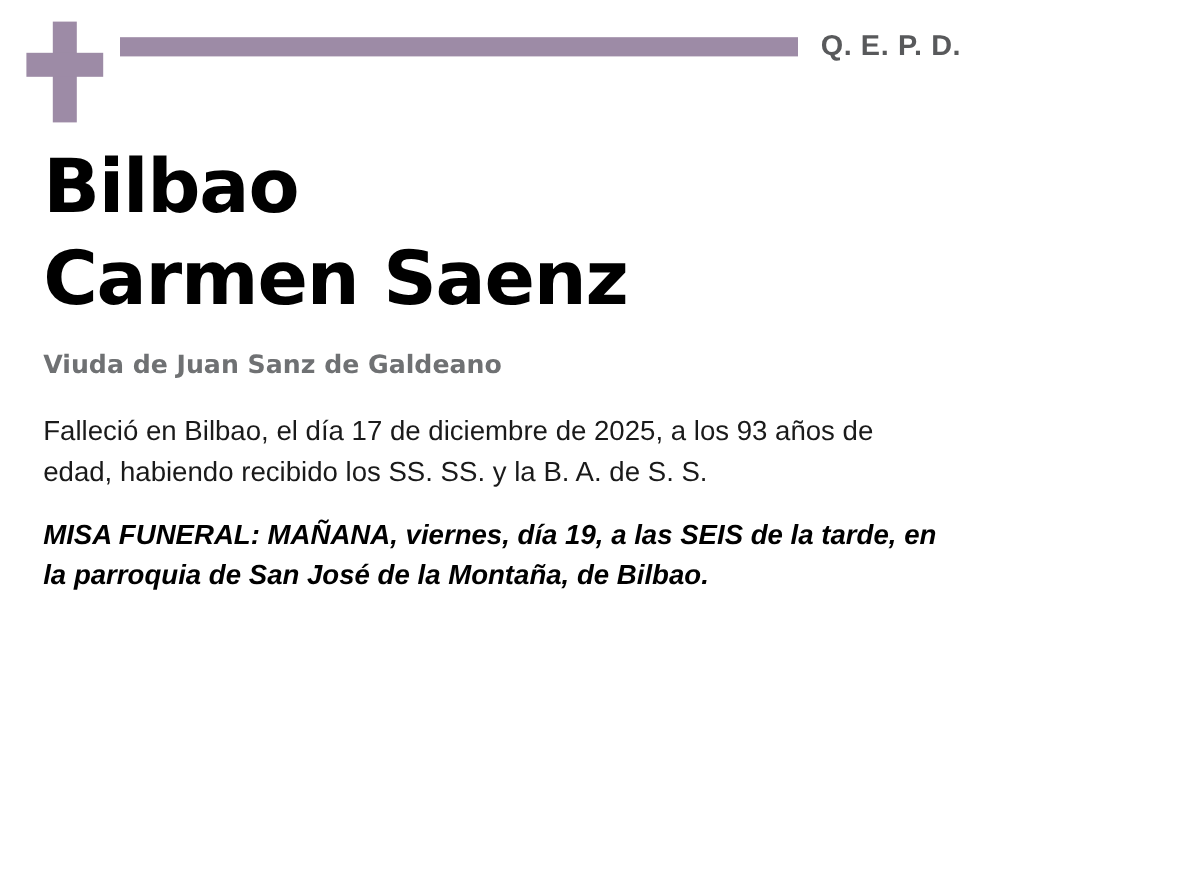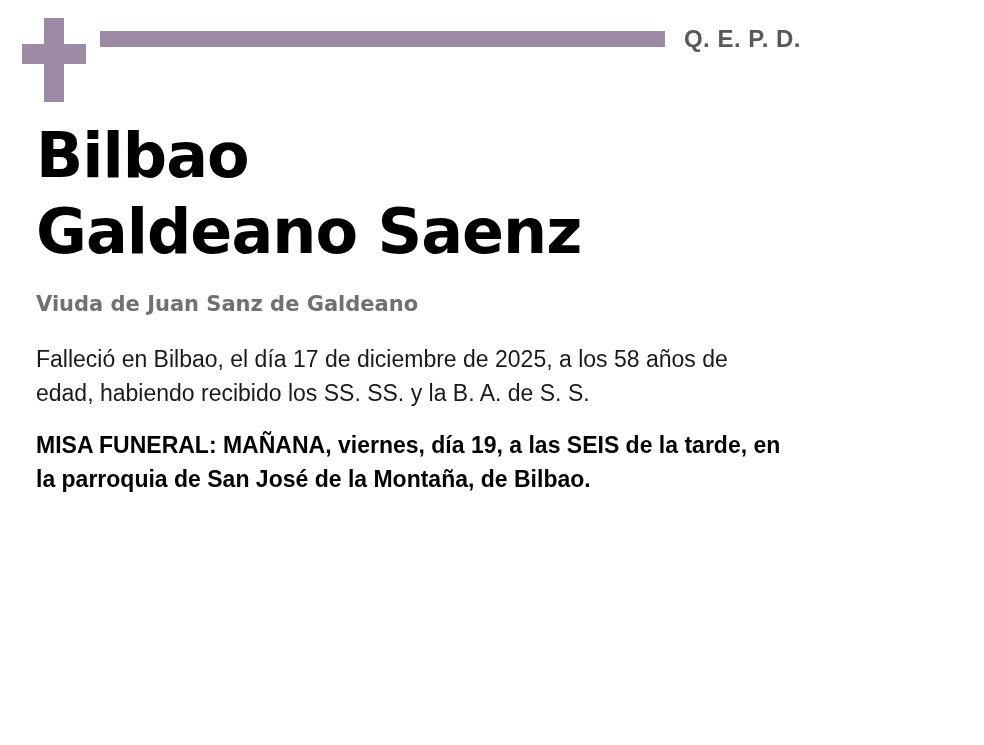--- a/index.html
+++ b/index.html
@@ -100,40 +100,41 @@
     font-size: 23px;
     line-height: 34px;
     color: #1a1a1a;
     margin-bottom: 18px;
     max-width: 900px;
   }
   .para.bold {
     font-weight: bold;
     color: #000000;
     margin-bottom: 0;
+    font-style: italic;
   }
 </style>
 </head>
 <body>
 
 <div class="obituary">
 
   <div class="header">
     <div class="cross">
       <div class="vbar"></div>
       <div class="hbar"></div>
     </div>
     <div class="rule"></div>
     <div class="qepd">Q. E. P. D.</div>
   </div>
 
   <div class="names">
     <div class="name-line">Bilbao</div>
-    <div class="name-line">Galdeano Saenz</div>
+    <div class="name-line">Carmen Saenz</div>
   </div>
 
   <div class="body-text">
     <div class="relation">Viuda de Juan Sanz de Galdeano</div>
-    <div class="para">Falleció en Bilbao, el día 17 de diciembre de 2025, a los 58 años de edad, habiendo recibido los SS. SS. y la B. A. de S. S.</div>
+    <div class="para">Falleció en Bilbao, el día 17 de diciembre de 2025, a los 93 años de edad, habiendo recibido los SS. SS. y la B. A. de S. S.</div>
     <div class="para bold">MISA FUNERAL: MAÑANA, viernes, día 19, a las SEIS de la tarde, en la parroquia de San José de la Montaña, de Bilbao.</div>
   </div>
 
 </div>
 
 </body></html>

